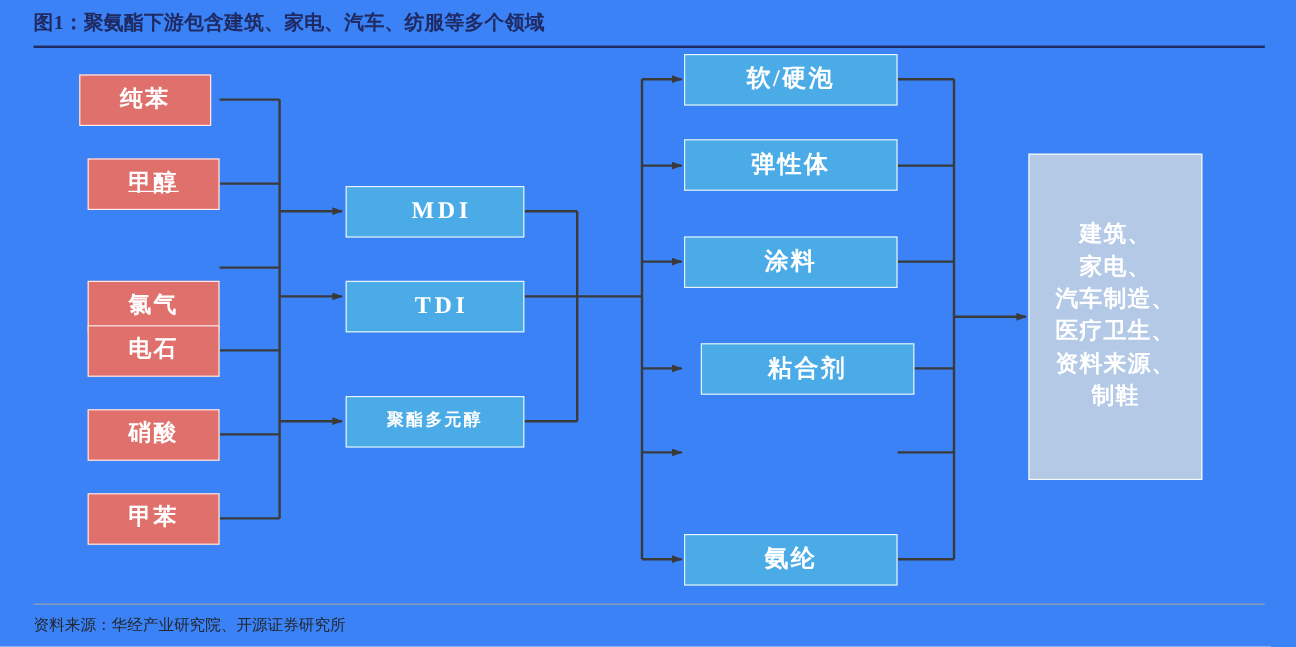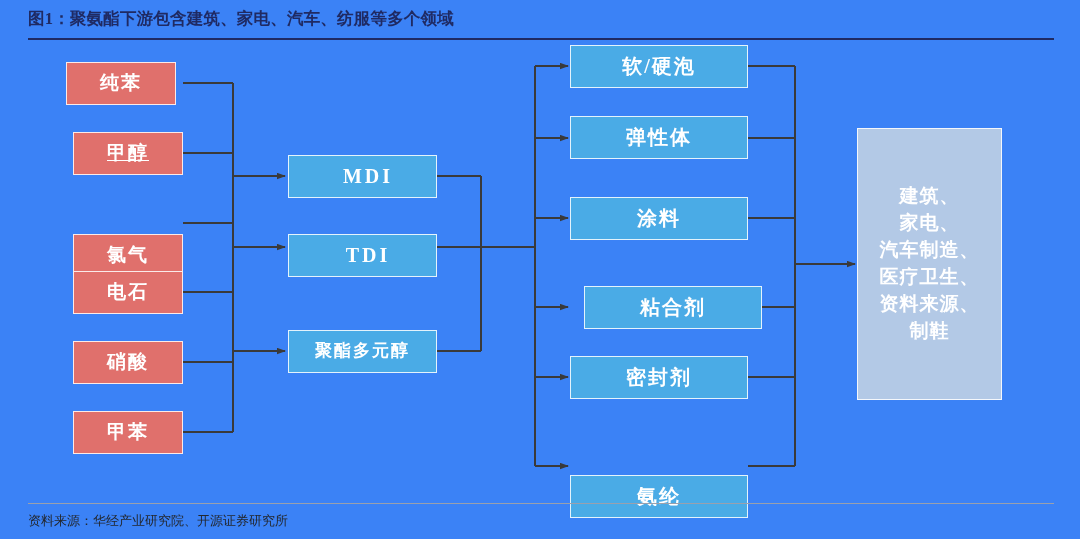--- a/index.html
+++ b/index.html
@@ -86,21 +86,21 @@
     line-height: 1.18;
     border: 1px solid rgba(255,255,255,0.85);
   }
   .node.raw {
     background: #e0706c;
     font-size: 19px;
     letter-spacing: 2px;
   }
   .node.inter {
     background: #4aabe6;
-    font-size: 17px;
+    font-size: 14px;
     letter-spacing: 2px;
   }
   .node.inter.latin {
     font-size: 20px;
     letter-spacing: 3px;
     padding-left: 11px;
   }
   .node.app {
     background: #4aabe6;
     font-size: 20px;
@@ -208,24 +208,21 @@
     </div>
     <div class="node app" style="left:570px; top:74px; width:178px; height:43px;">
       <span>弹性体</span>
     </div>
     <div class="node app" style="left:570px; top:155px; width:178px; height:43px;">
       <span>涂料</span>
     </div>
     <div class="node app" style="left:584px; top:244px; width:178px; height:43px;">
       <span>粘合剂</span>
     </div>
-    <div class="node app" style="left:570px; top:314px; width:178px; height:43px;">
-      <span>密封剂</span>
-    </div>
-    <div class="node app" style="left:570px; top:403px; width:178px; height:43px;margin-top:30px;">
+    <div class="node app" style="left:570px; top:403px; width:178px; height:43px;">
       <span>氨纶</span>
     </div>
 
     <div class="node sector" style="left:857px; top:86px; width:145px; height:272px;">
       <span>建筑、</span>
       <span>家电、</span>
       <span>汽车制造、</span>
       <span>医疗卫生、</span>
       <span>资料来源、</span>
       <span>制鞋</span>

